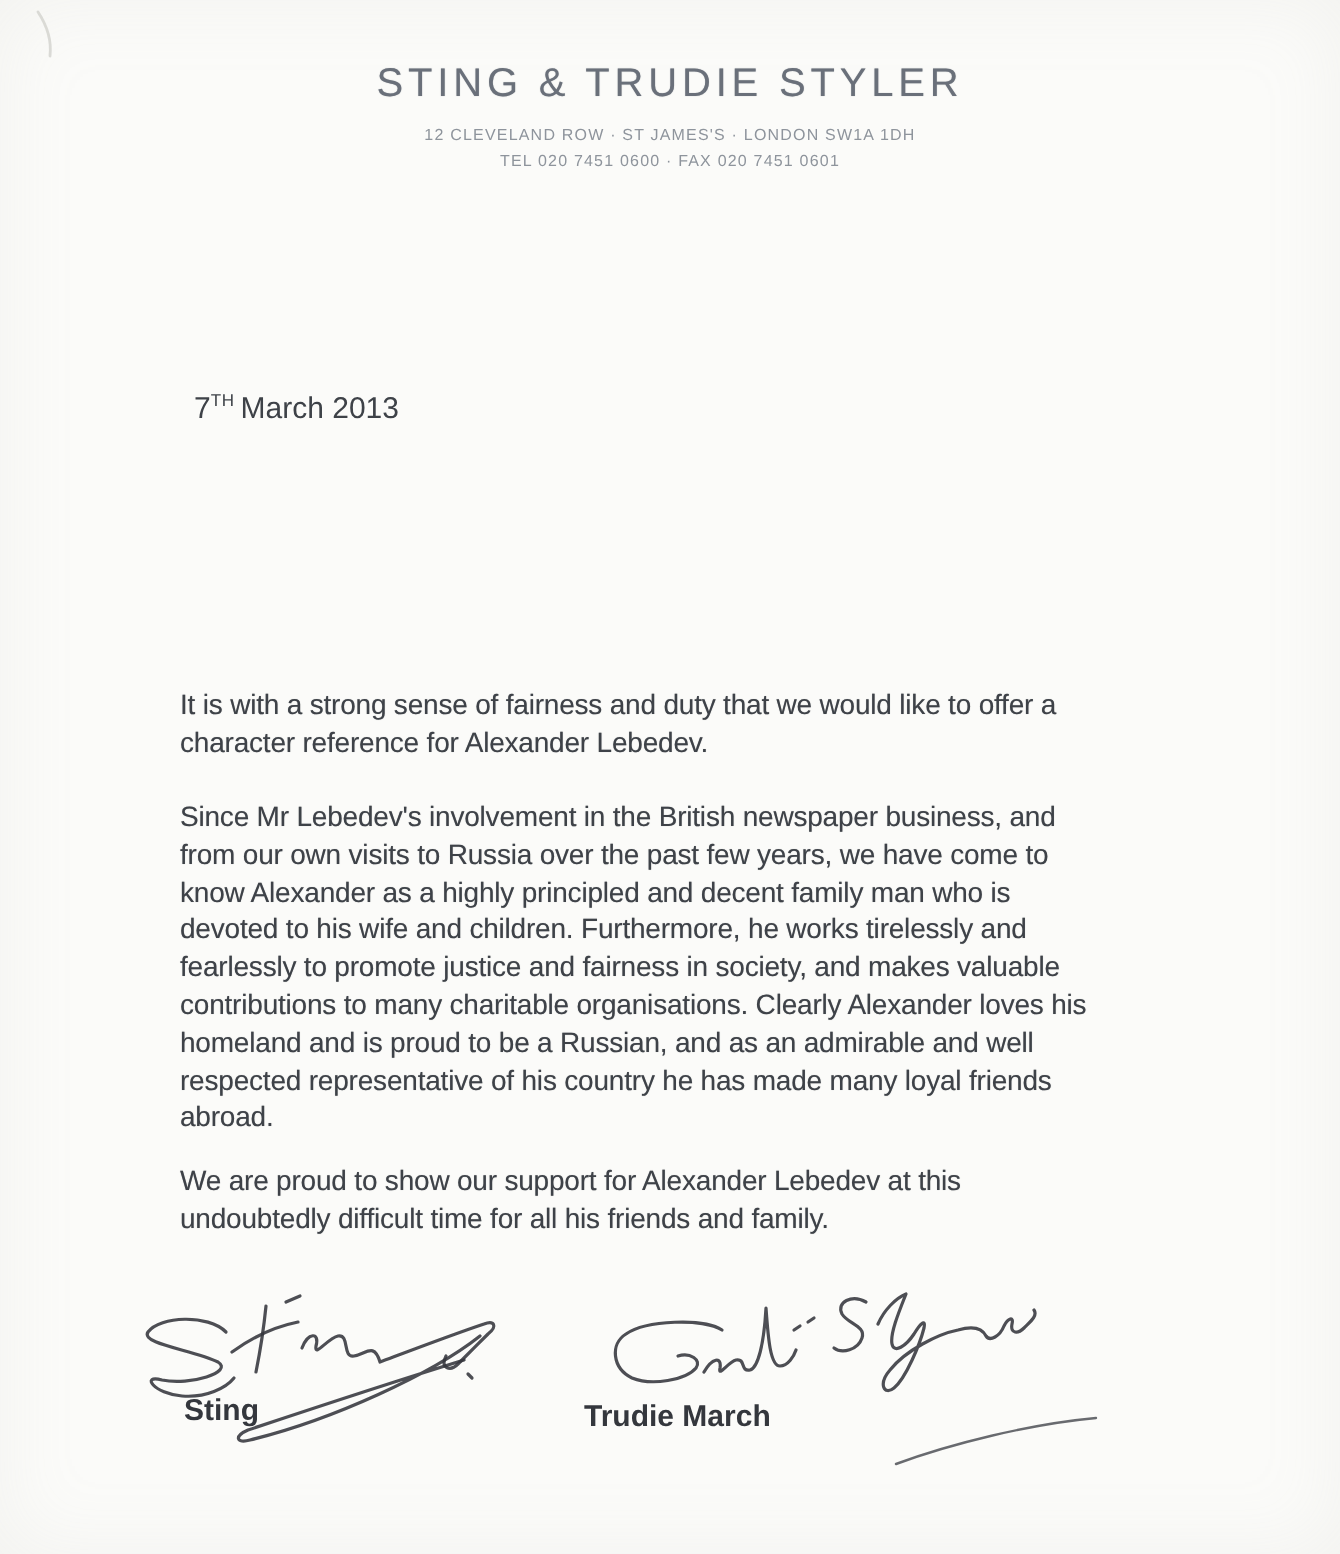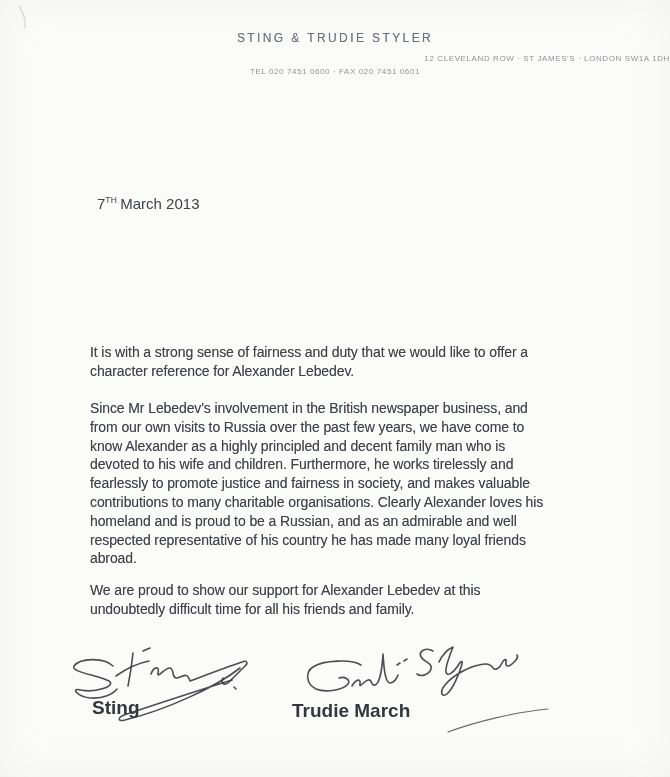--- a/index.html
+++ b/index.html
@@ -9,46 +9,46 @@
     margin:0 auto;
     background:#fbfbf9;
     font-family:"Liberation Sans", sans-serif;
     color:#3e4248;
     overflow:hidden;
     box-shadow:inset 0 0 40px rgba(180,180,170,.12);
   }
   
   .letterhead{position:absolute;top:31px;left:0;right:0;text-align:center;}
   .lh-title{
-    font-size:12px;font-weight:400;letter-spacing:2.4px;
+    font-size:20px;font-weight:400;letter-spacing:2.4px;
     color:#6a707a;text-shadow:0 0 .5px rgba(106,112,122,.5);
   }
   .lh-sub{
-    margin-top:9px;font-size:8px;letter-spacing:.6px;color:#8e949c;text-align:right;
+    margin-top:9px;font-size:8px;letter-spacing:.6px;color:#8e949c;
   }
   .lh-sub2{margin-top:4px;font-size:8px;letter-spacing:.6px;color:#8e949c;}
   
   .abs{position:absolute;}
   .date-line{left:97px;top:195px;font-size:15px;}
   .date-line sup{font-size:8.5px;letter-spacing:.3px;vertical-align:super;}
   .date-month{margin-left:3px;}
   .subject-line{left:90px;top:266px;font-size:15px;font-weight:bold;color:#34373d;}
   .salutation-line{left:90px;top:307px;font-size:15px;}
   .para{
     left:90px;width:565px;
     font-size:14px;line-height:18.8px;letter-spacing:-.1px;
     white-space:pre-line;
     text-shadow:0 0 .4px rgba(62,66,72,.45);
   }
   .para-1{top:343px;}
   .para-2{top:399px;}
   .para-3{top:581px;}
   
   .sig-svg{position:absolute;left:40px;top:628px;width:600px;height:130px;}
-  .sig-label{position:absolute;font-size:19px;font-weight:bold;color:#34373d;}
+  .sig-label{position:absolute;font-size:15px;font-weight:bold;color:#34373d;}
   .sig-label-sting{left:92px;top:697px;}
   .sig-label-trudie{left:292px;top:700px;}
   .ink{stroke:#34363c;stroke-width:1.6;fill:none;stroke-linecap:round;stroke-linejoin:round;opacity:.88;}
   .ink-thin{stroke:#44464c;stroke-width:1.2;fill:none;stroke-linecap:round;opacity:.8;}
   .smudge{stroke:#d2d2cd;stroke-width:1.4;fill:none;stroke-linecap:round;opacity:.8;}
 </style>
 </head>
 <body>
 
 <div class="page">

